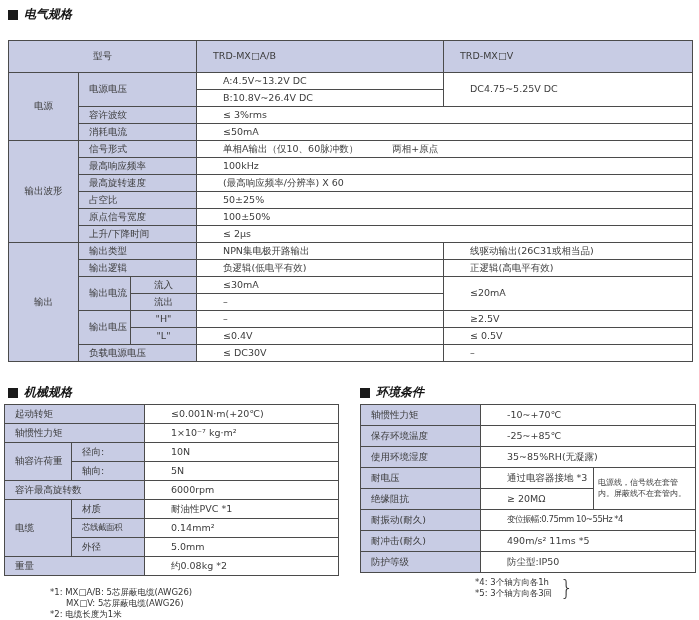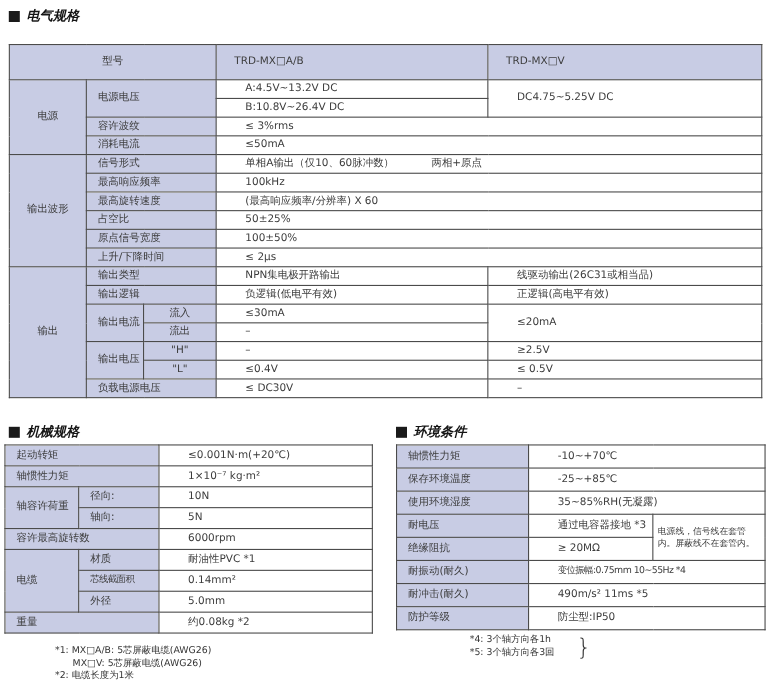--- a/index.html
+++ b/index.html
@@ -29,21 +29,21 @@
   #elec tr{height:17px;}
   #elec tr.hrow{height:32px;}
   .sig2{display:inline-block;margin-left:34px;}
   #mech{left:4px;top:404px;width:334px;}
   #mech tr{height:19px;}
   #env{left:360px;top:404px;width:335px;}
   #env tr{height:21px;}
   .notecell{font-size:8px;white-space:normal;padding:2px 4px;line-height:1.3;}
   .fn{position:absolute;font-size:8.5px;color:#333;line-height:1.3;}
   .fn .ind{padding-left:16px;}
-  .brace-row{display:flex;align-items:center;gap:20px;}
+  .brace-row{display:flex;align-items:center;gap:8px;margin-left:48px;}
   .brace{font-size:21px;font-weight:300;color:#333;line-height:1;}
 </style>
 </head>
 <body>
 
 <div class="section-title" style="left:8px;top:6px;">
   <span class="sq"></span>
   <span>电气规格</span>
 </div>
 

